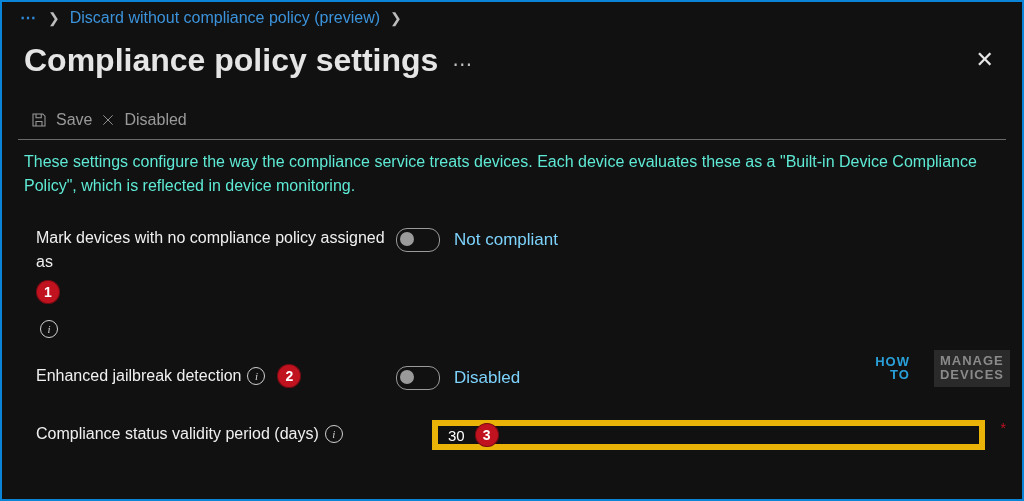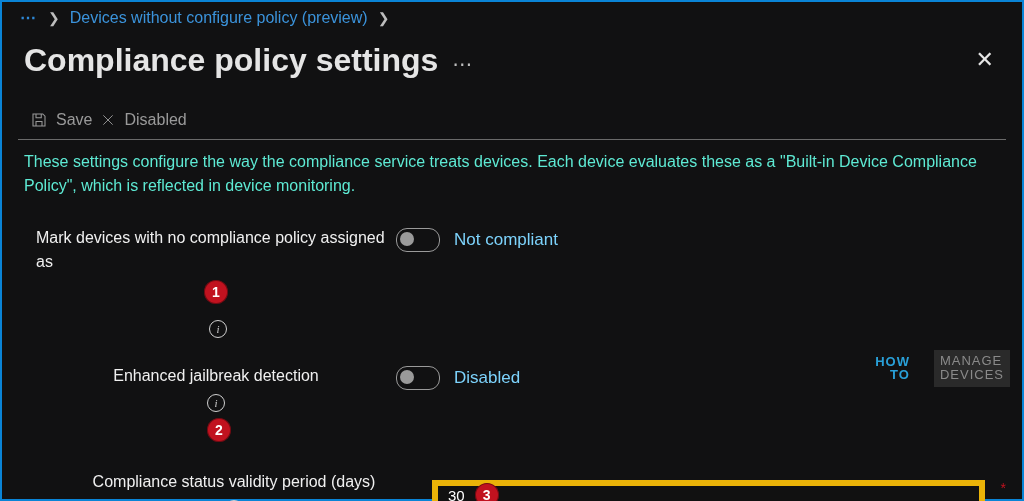--- a/index.html
+++ b/index.html
@@ -101,21 +101,20 @@
   }
   .row .label {
     width: 360px;
     color: #f0f0f0;
     font-size: 16px;
     line-height: 1.5;
     display: flex;
     flex-wrap: wrap;
     align-items: center;
     gap: 6px;
-    flex-direction: column;
   }
   .row .ctrl {
     display: flex;
     align-items: center;
     gap: 14px;
     padding-top: 2px;
   }
   .toggle {
     width: 42px;
     height: 22px;
@@ -209,33 +208,33 @@
     font-weight: 800;
     text-align: right;
     line-height: 1;
     margin-right: 4px;
   }
   .watermark .right {
     background: #2a2a2a;
     color: #8a8a8a;
     padding: 4px 6px;
     line-height: 1.1;
-    font-weight: 400;
+    font-weight: 700;
     text-align: left;
   }
 </style>
 </head>
 <body>
 
 <div class="frame">
 
   <div class="breadcrumb">
     <span class="ellipsis">⋯</span>
     <span class="chev">❯</span>
-    <a href="#">Devices without configure policy (preview)</a>
+    <a href="#">Discard without compliance policy (preview)</a>
     <span class="chev">❯</span>
   </div>
 
   <div class="title-row">
     <div style="display:flex;align-items:baseline;">
       <span class="title-text">Compliance policy settings</span>
       <span class="title-more">⋯</span>
     </div>
     <span class="close-x">✕</span>
   </div>

